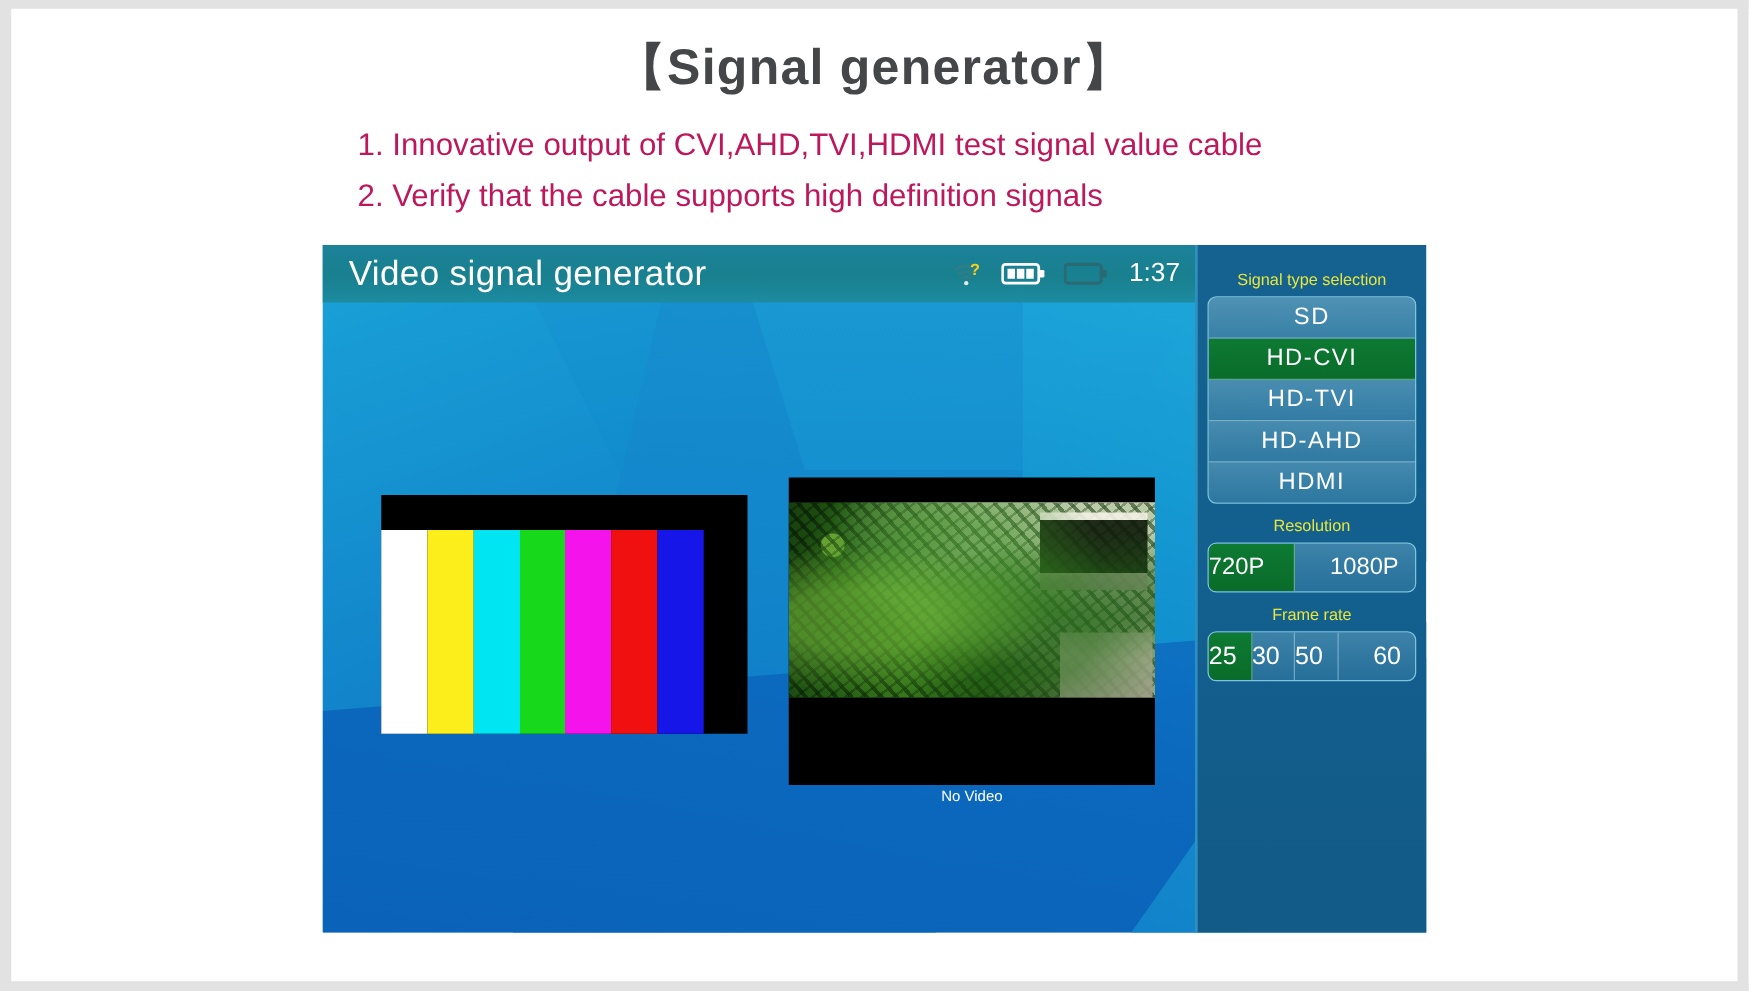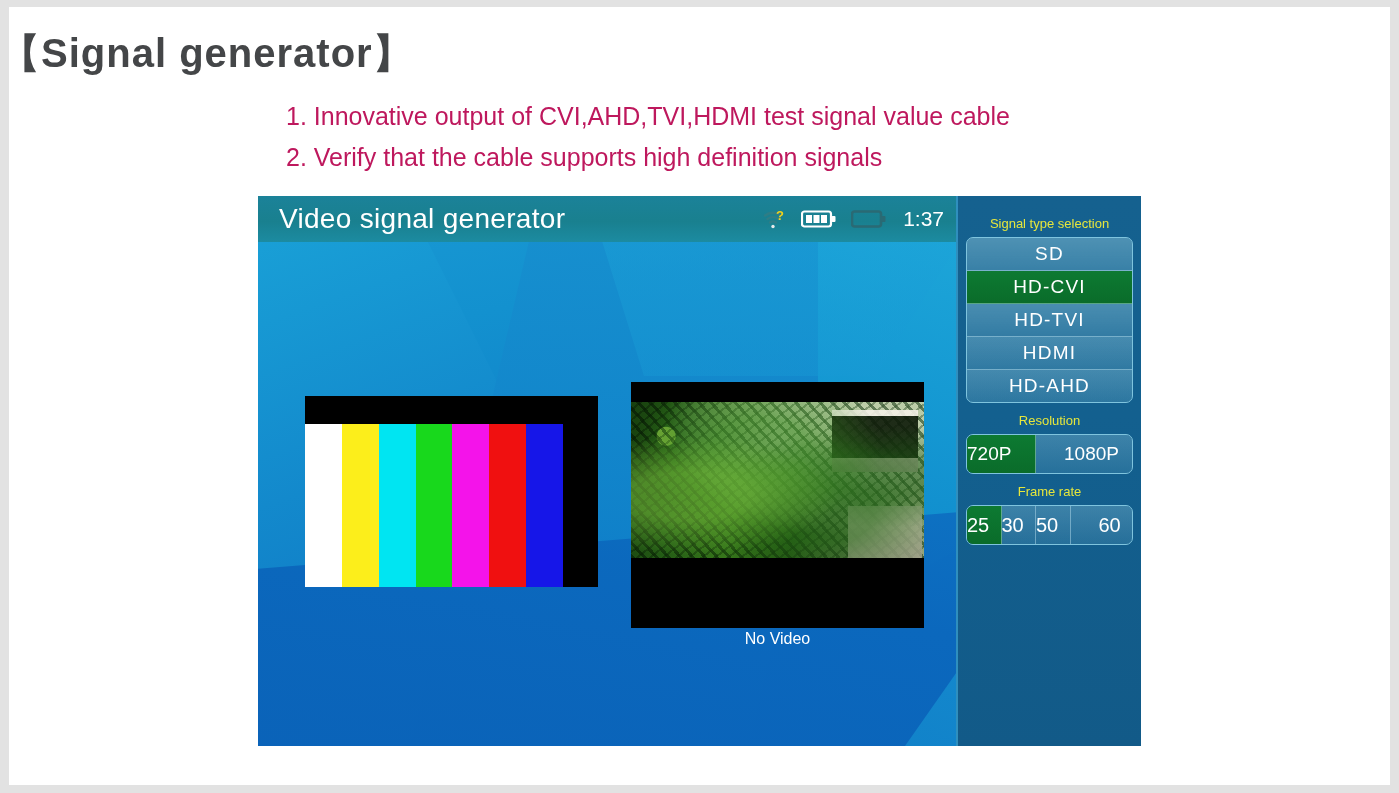--- a/index.html
+++ b/index.html
@@ -19,20 +19,21 @@
   .frame-edge { position: absolute; background: #e2e2e2; }
   .frame-top    { left: 0;  top: 0;    width: 1399px; height: 7px; }
   .frame-bottom { left: 0;  bottom: 0; width: 1399px; height: 8px; }
   .frame-left   { left: 0;  top: 0;    width: 9px;  height: 793px; }
   .frame-right  { right: 0; top: 0;    width: 9px;  height: 793px; }
   .frame-inner-l{ left: 9px; top: 7px; width: 3px; height: 779px; background:#f3f3f3; }
 
   
   .slide-title {
     position: absolute; left: 0; top: 26px; width: 1399px;
+    text-align: center;
     font-size: 40px; font-weight: bold; color: #444648;
     letter-spacing: 1px;
     font-family: "Liberation Sans", sans-serif;
   }
   .bullets {
     position: absolute; left: 286px; top: 96px; width: 900px;
     color: #4a4c4e;
   }
   .bullet-line {
     font-size: 25px;
@@ -170,21 +171,21 @@
     opacity: .9;
   }
   #wall-shape {
     right: 2px; bottom: 0; width: 74px; height: 52px;
     background: linear-gradient(180deg, #cdc6b4, #a9a293);
     opacity: .85;
   }
   #no-video-text {
     position: absolute; left: 373px; top: 434px;
     width: 293px; text-align: center;
-    color: #ffffff; font-size: 16px;
+    color: #ffffff; font-size: 12px;
   }
 
   
   #right-panel {
     position: absolute; right: 0; top: 0;
     width: 183px; height: 550px;
     background: linear-gradient(180deg, #15618f 0%, #13608f 40%, #125a88 100%);
     border-left: 2px solid #2f8fbe;
   }
   .section-title {
@@ -324,22 +325,22 @@
     </div>
     <div id="no-video-text">No Video</div>
 
     <div id="right-panel">
 
       <div class="section-title" id="signal-title">Signal type selection</div>
       <div class="list-box">
         <div class="list-item">SD</div>
         <div class="list-item selected">HD-CVI</div>
         <div class="list-item">HD-TVI</div>
+        <div class="list-item">HD-AHD</div>
         <div class="list-item">HDMI</div>
-        <div class="list-item">HD-AHD</div>
       </div>
 
       <div class="section-title">Resolution</div>
       <div class="seg-box" id="resolution-box">
         <div class="seg-item selected">720P</div>
         <div class="seg-item">1080P</div>
       </div>
 
       <div class="section-title">Frame rate</div>
       <div class="seg-box" id="frame-box">

